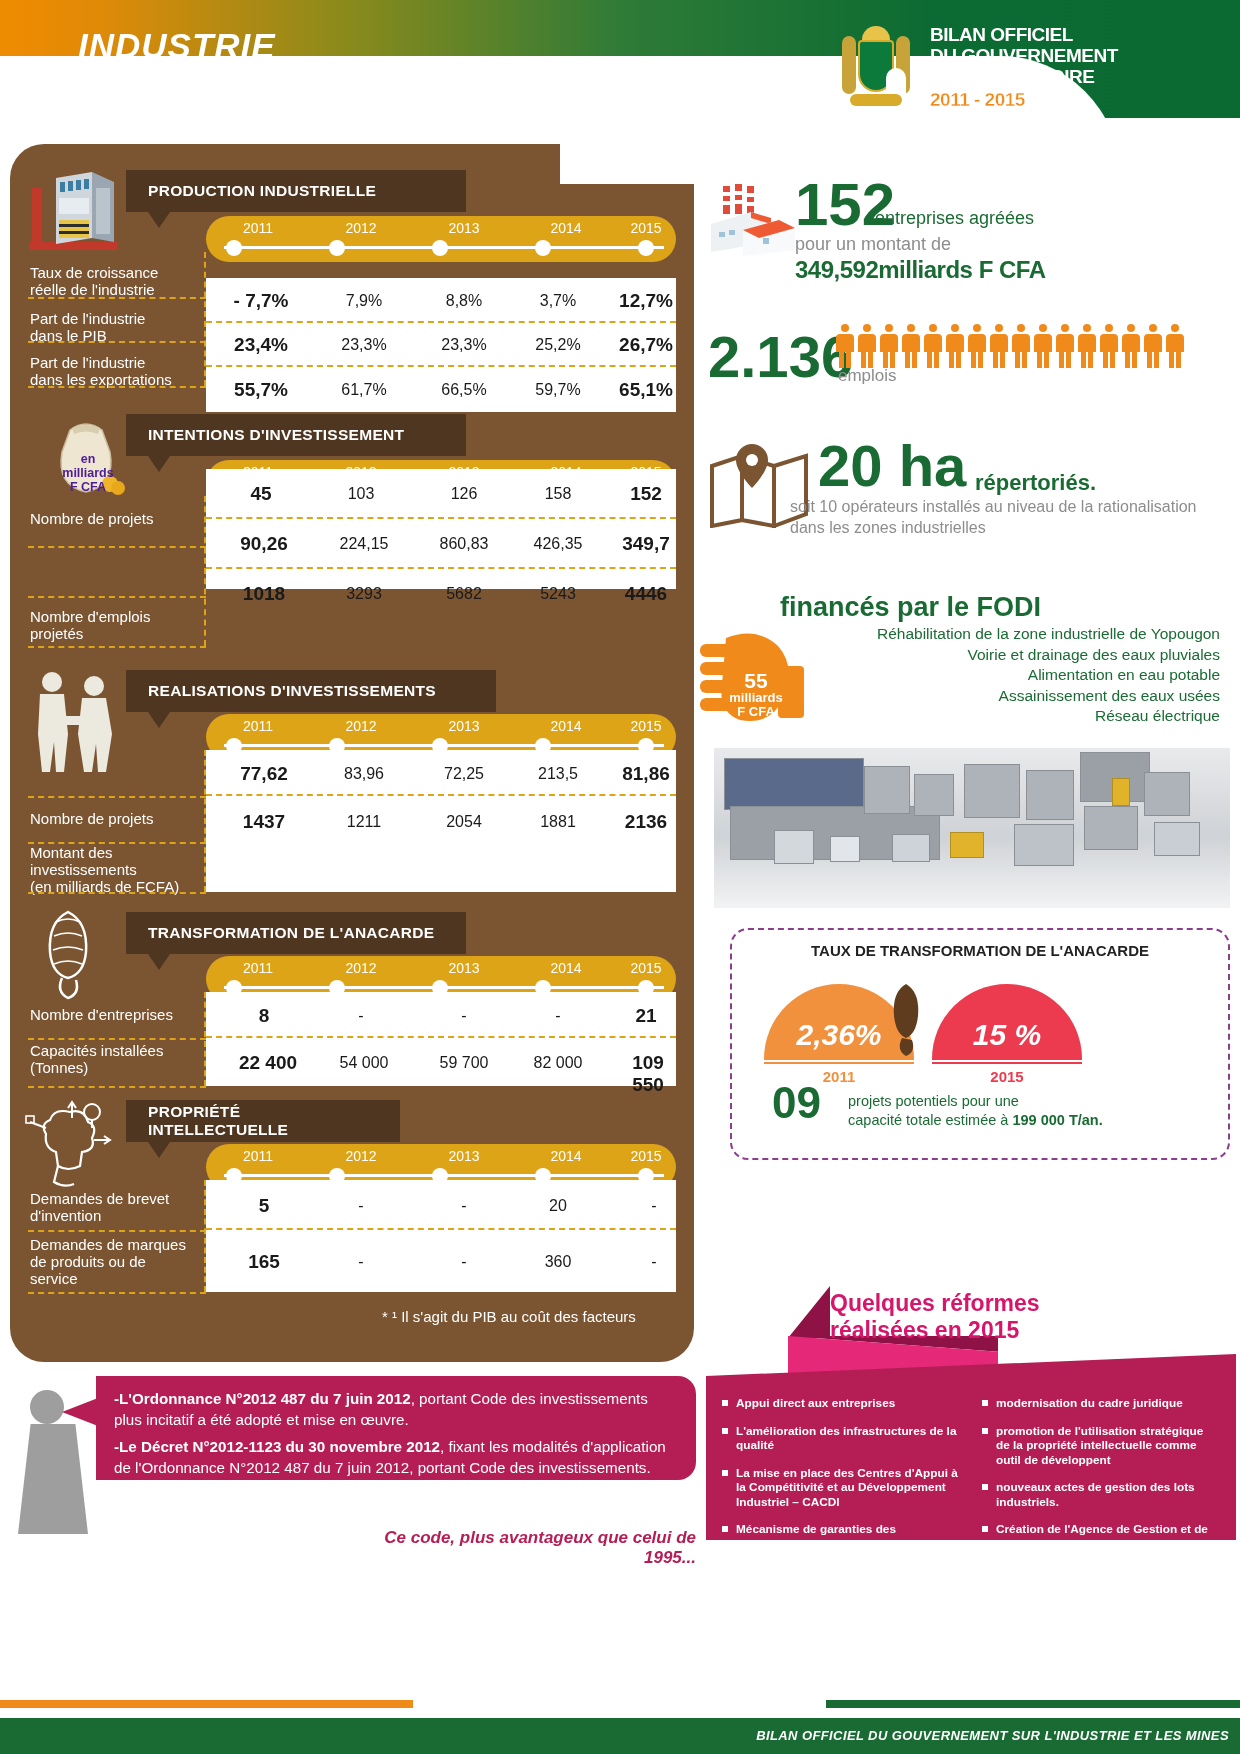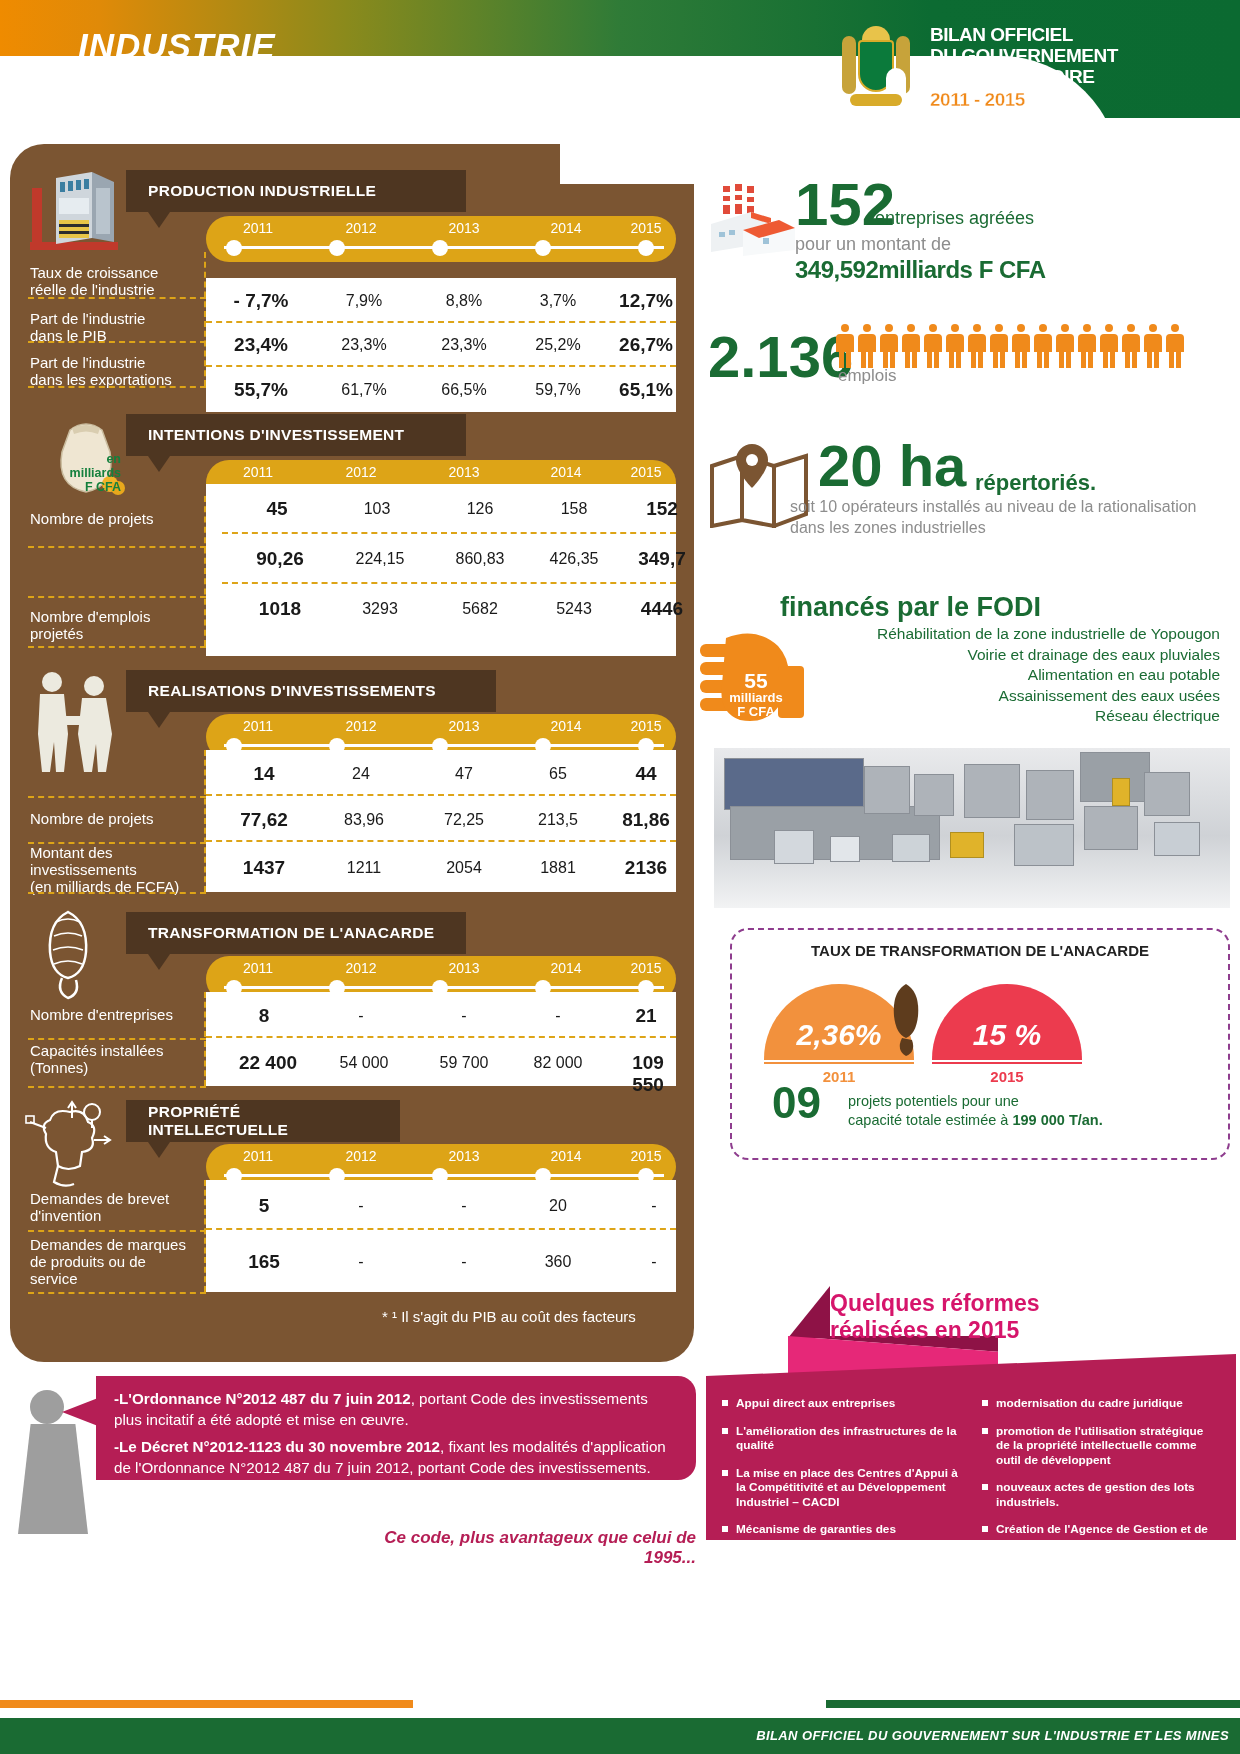--- a/index.html
+++ b/index.html
@@ -357,21 +357,21 @@
   <rect x="33" y="63" width="30" height="3" fill="#2d2d2d"></rect>
   <rect x="70" y="20" width="14" height="46" fill="#b9c4cd"></rect>
 </svg>
 
 <svg class="ico bag-ico" viewBox="0 0 80 90">
   <path d="M24,18 Q40,6 56,18 L64,40 Q70,74 40,80 Q10,74 16,40 Z" fill="#efe6d2" stroke="#c9bb9d" stroke-width="1.5"></path>
   <path d="M26,16 Q40,10 54,16 L52,22 Q40,17 28,22 Z" fill="#d9cdb0"></path>
   <circle cx="64" cy="72" r="8" fill="#f0b429"></circle>
   <circle cx="72" cy="76" r="7" fill="#e8a81c"></circle>
 </svg>
-<div class="row-label" style="left:55px; top:452px; width:66px; text-align:right; color:#15803d; font-size:12.5px; font-weight:bold; line-height:14px;">en<br>milliards<br>F CFA</div>
+<div class="row-label" style="left:55px; top:452px; width:66px; text-align:center; color:#4c1d95; font-size:12.5px; font-weight:bold; line-height:14px;">en<br>milliards<br>F CFA</div>
 
 <svg class="ico hands-ico" viewBox="0 0 110 110">
   <circle cx="32" cy="14" r="10" fill="#eceadf"></circle>
   <path d="M20,26 L44,26 L48,66 L44,104 L36,104 L34,74 L30,104 L22,104 L18,66 Z" fill="#eceadf"></path>
   <circle cx="74" cy="18" r="10" fill="#eceadf"></circle>
   <path d="M62,30 L86,30 L92,66 L86,104 L78,104 L76,76 L72,104 L64,104 L58,66 Z" fill="#eceadf"></path>
   <rect x="40" y="48" width="30" height="9" rx="4" fill="#eceadf"></rect>
 </svg>
 
 <svg class="ico cashew-ico" viewBox="0 0 70 96">
@@ -452,21 +452,21 @@
   <div class="yb-label" style="left:258px;">2013</div>
   <div class="yb-label" style="left:360px;">2014</div>
   <div class="yb-label" style="left:440px;">2015</div>
   <div class="yb-dot" style="left:28px;"></div>
   <div class="yb-dot" style="left:131px;"></div>
   <div class="yb-dot" style="left:234px;"></div>
   <div class="yb-dot" style="left:337px;"></div>
   <div class="yb-dot" style="left:440px;"></div>
 </div>
 
-<div class="data-table" style="left:206px; top:484px; width:470px; height:172px;padding-left:16px;">
+<div class="data-table" style="left:206px; top:469px; width:470px; height:120px;">
   <div class="data-row" style="height:50px;">
     <div class="cell bold" style="left:55px; top:14px;">45</div>
     <div class="cell" style="left:155px; top:16px;">103</div>
     <div class="cell" style="left:258px; top:16px;">126</div>
     <div class="cell" style="left:352px; top:16px;">158</div>
     <div class="cell bold" style="left:440px; top:14px;">152</div>
   </div>
   <div class="data-row" style="height:50px;">
     <div class="cell bold" style="left:58px; top:14px;">90,26</div>
     <div class="cell" style="left:158px; top:16px;">224,15</div>
@@ -499,27 +499,20 @@
   <div class="yb-label" style="left:360px;">2014</div>
   <div class="yb-label" style="left:440px;">2015</div>
   <div class="yb-dot" style="left:28px;"></div>
   <div class="yb-dot" style="left:131px;"></div>
   <div class="yb-dot" style="left:234px;"></div>
   <div class="yb-dot" style="left:337px;"></div>
   <div class="yb-dot" style="left:440px;"></div>
 </div>
 
 <div class="data-table" style="left:206px; top:750px; width:470px; height:142px;">
-  <div class="data-row" style="height:46px;">
-    <div class="cell bold" style="left:58px; top:13px;">14</div>
-    <div class="cell" style="left:155px; top:15px;">24</div>
-    <div class="cell" style="left:258px; top:15px;">47</div>
-    <div class="cell" style="left:352px; top:15px;">65</div>
-    <div class="cell bold" style="left:440px; top:13px;">44</div>
-  </div>
   <div class="data-row" style="height:46px;">
     <div class="cell bold" style="left:58px; top:13px;">77,62</div>
     <div class="cell" style="left:158px; top:15px;">83,96</div>
     <div class="cell" style="left:258px; top:15px;">72,25</div>
     <div class="cell" style="left:352px; top:15px;">213,5</div>
     <div class="cell bold" style="left:440px; top:13px;">81,86</div>
   </div>
   <div class="data-row" style="height:50px;">
     <div class="cell bold" style="left:58px; top:15px;">1437</div>
     <div class="cell" style="left:158px; top:17px;">1211</div>

